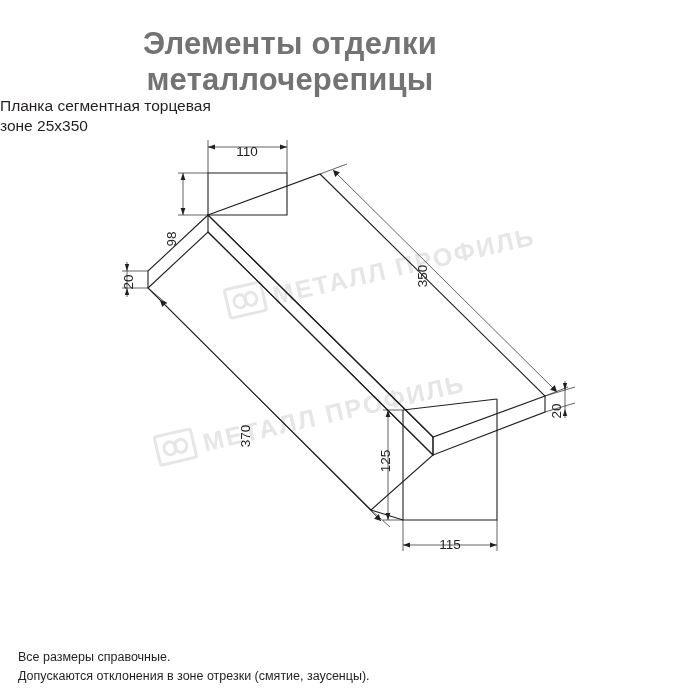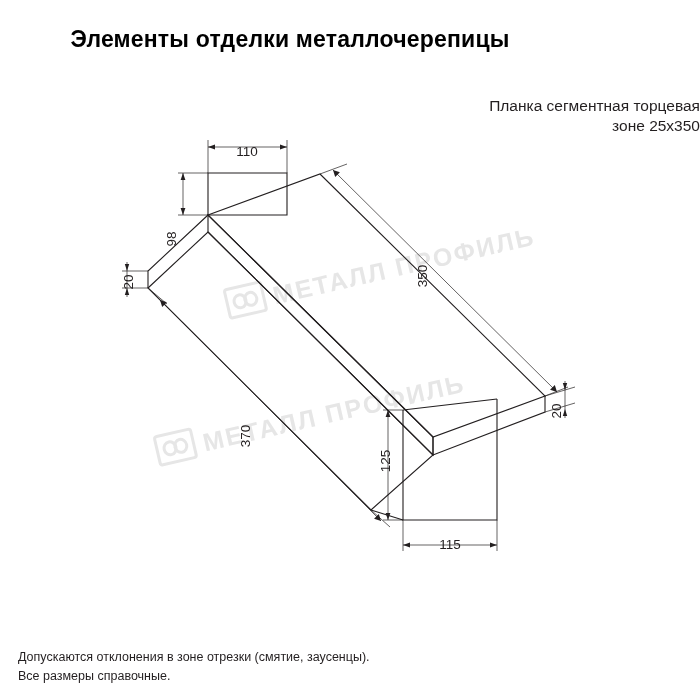--- a/index.html
+++ b/index.html
@@ -14,31 +14,31 @@
     font-family: "Liberation Sans", sans-serif;
     color: #231f20;
     overflow: hidden;
   }
   .page-title {
     position: absolute;
     top: 26px;
     left: 0;
     width: 580px;
     text-align: center;
-    font-size: 23px;
+    font-size: 31px;
     font-weight: bold;
     letter-spacing: 0.2px;
-    color: #000000;
+    color: #737373;
   }
   .part-title {
     position: absolute;
     top: 96px;
     left: 0;
     width: 700px;
-    text-align: right;
+    text-align: left;
     font-size: 15.5px;
     line-height: 20px;
     color: #231f20;
   }
   .part-title .line2 {
     display: block;
   }
   .drawing {
     position: absolute;
     top: 0;
@@ -208,15 +208,15 @@
     <text x="133" y="282" text-anchor="middle" transform="rotate(-90 133 282)">20</text>
     <text x="427" y="276" text-anchor="middle" transform="rotate(-90 427 276)">350</text>
     <text x="561" y="411" text-anchor="middle" transform="rotate(-90 561 411)">20</text>
     <text x="250" y="436" text-anchor="middle" transform="rotate(-90 250 436)">370</text>
     <text x="390" y="461" text-anchor="middle" transform="rotate(-90 390 461)">125</text>
     <text x="450" y="549" text-anchor="middle">115</text>
   </g>
 </svg>
 
 <div class="footnotes">
+  <div>Все размеры справочные.</div>
   <div>Допускаются отклонения в зоне отрезки (смятие, заусенцы).</div>
-  <div>Все размеры справочные.</div>
 </div>
 
 </body></html>

